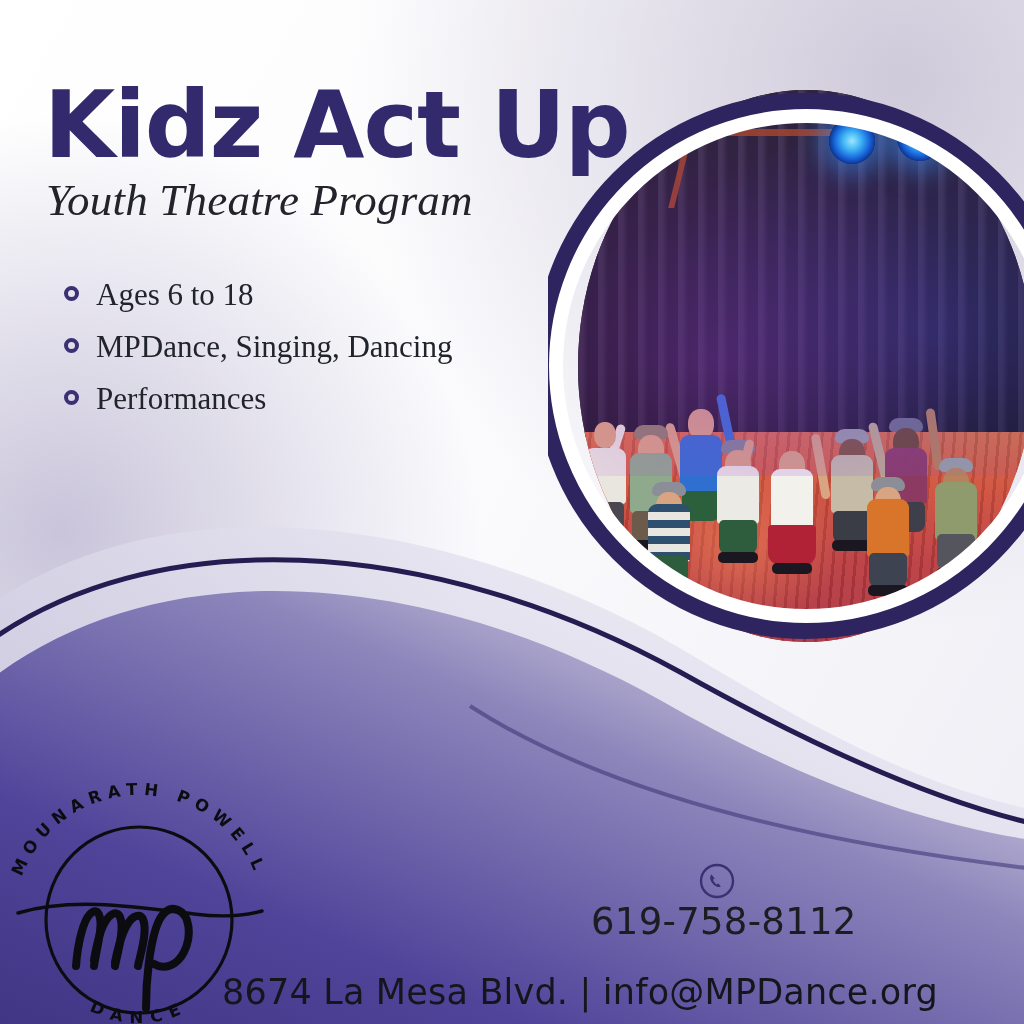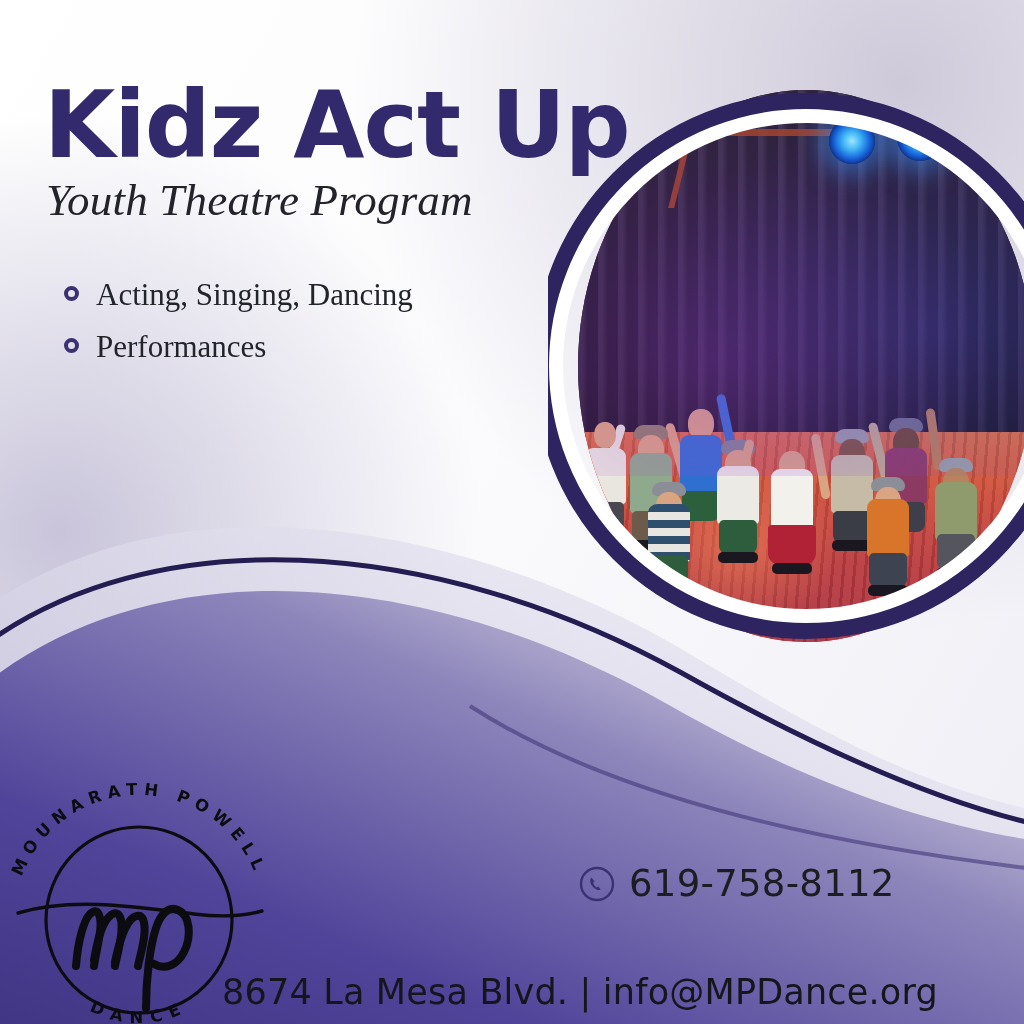--- a/index.html
+++ b/index.html
@@ -100,21 +100,21 @@
   #auditions-pill{
     position:absolute;left:578px;top:804px;width:252px;height:47px;
     background:#3b3270;border-radius:24px;
     display:flex;align-items:center;justify-content:center;
   }
   #auditions-pill span{
     color:#ffffff;font-size:28px;font-weight:700;letter-spacing:1.2px;
     font-family:"DejaVu Sans","Liberation Sans",sans-serif;
   }
   #phone-row{
-    position:absolute;left:578px;top:862px;display:flex;align-items:center;
+    position:absolute;left:578px;top:862px;display:flex;align-items:center;flex-direction:column;
   }
   #phone-row .num{
     margin-left:13px;font-size:37px;color:#1b1d23;letter-spacing:.3px;
     font-family:"DejaVu Sans","Liberation Sans",sans-serif;
   }
   #website{
     position:absolute;left:578px;top:915px;
     font-size:37px;color:#1b1d23;letter-spacing:.2px;
     font-family:"DejaVu Sans","Liberation Sans",sans-serif;
   }
@@ -158,21 +158,25 @@
 
     <path d="M 470 706 C 600 790 800 842 1044 870" fill="none" stroke="#3b3072" stroke-width="4" opacity="0.55"></path>
   </svg>
 
   <div id="title">Kidz Act Up</div>
   <div id="subtitle">Youth Theatre Program</div>
 
   <div id="bullets">
     <div class="bullet">
       <span class="dot"></span>
-      <span class="btxt">Acting, Singing, Dancing</span>
+      <span class="btxt">Ages 6 to 18</span>
+    </div>
+    <div class="bullet">
+      <span class="dot"></span>
+      <span class="btxt">MPDance, Singing, Dancing</span>
     </div>
     <div class="bullet">
       <span class="dot"></span>
       <span class="btxt">Performances</span>
     </div>
   </div>
 
   <div id="photo-wrap">
     <div id="photo-clip">
       <div class="stage"></div>

